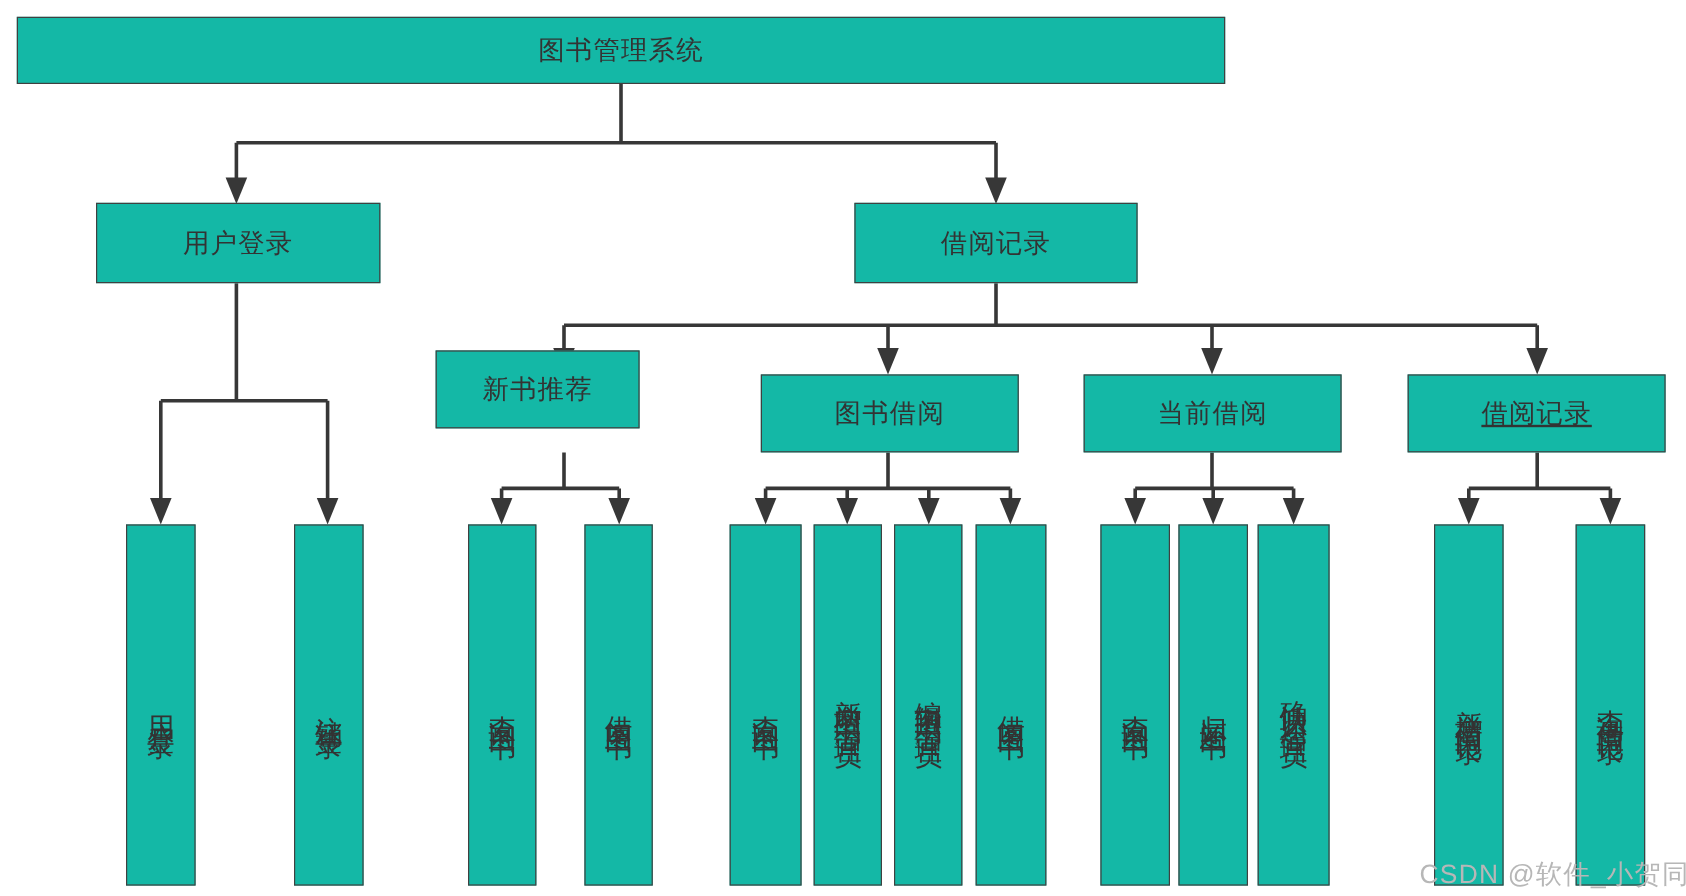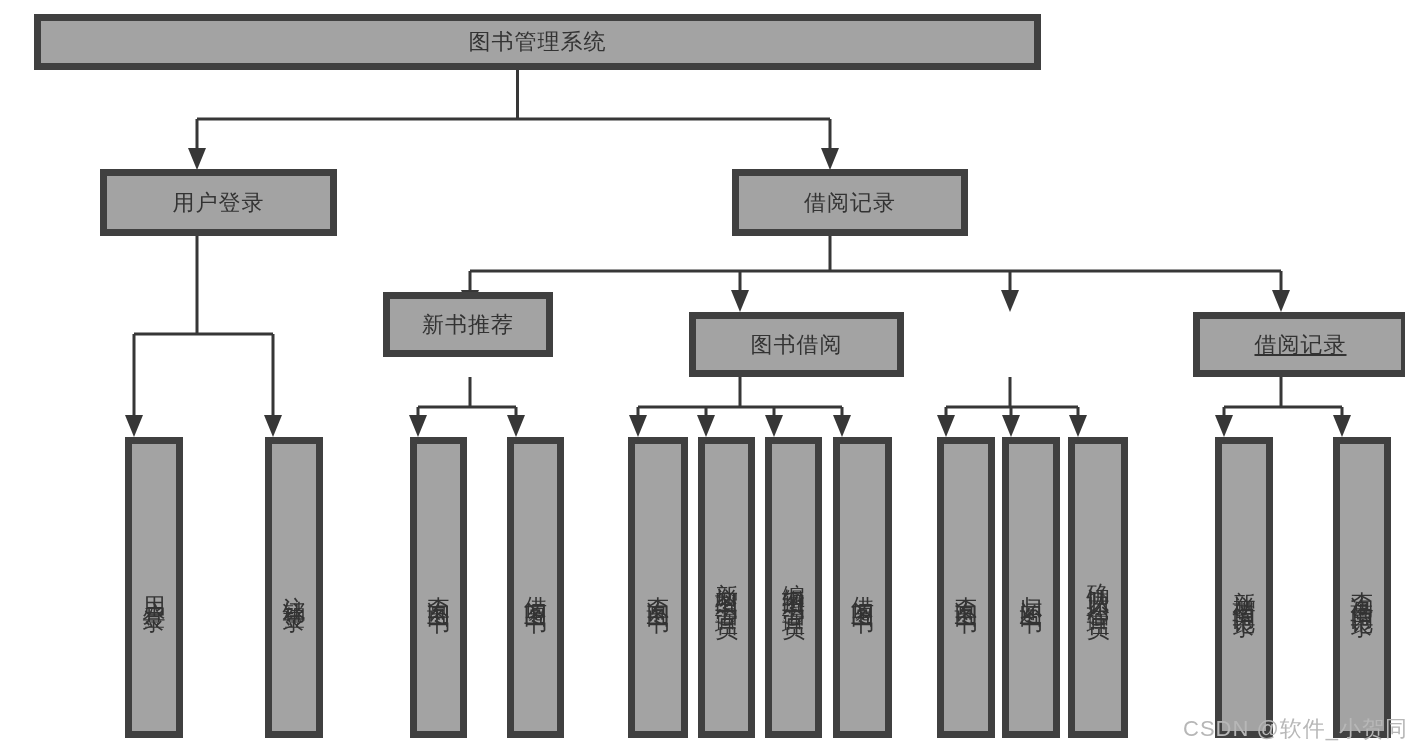--- a/index.html
+++ b/index.html
@@ -7,28 +7,27 @@
     position: relative;
     width: 1405px;
     height: 747px;
     background: #ffffff;
     font-family: "Liberation Sans", sans-serif;
     overflow: hidden;
   }
   .node {
     position: absolute;
     box-sizing: border-box;
-    background: #a3a3a3;
-    border: 7px solid #404040;
+    background: #14b8a6;
+    border: 1px solid #404040;
     color: #333333;
     display: flex;
     align-items: center;
     justify-content: center;
     text-align: center;
-    margin-left: 20px;
   }
   .hnode { font-size: 22px; letter-spacing: 1px; }
   .vnode {
     writing-mode: vertical-rl;
     text-orientation: mixed;
     font-size: 23px;
     letter-spacing: 5px;
     line-height: 1;
     top: 437px;
     height: 301px;
@@ -92,21 +91,22 @@
     <polygon points="1215,415 1233,415 1224,437"></polygon>
     <polygon points="1333,415 1351,415 1342,437"></polygon>
   </svg>
 
   <div class="node hnode" style="left:14px; top:14px; width:1007px; height:56px;">图书管理系统</div>
 
   <div class="node hnode" style="left:80px; top:169px; width:237px; height:67px;">用户登录</div>
   <div class="node hnode" style="left:712px; top:169px; width:236px; height:67px;">借阅记录</div>
 
   <div class="node hnode" style="left:363px; top:292px; width:170px; height:65px;text-align:right;">新书推荐</div>
-  <div class="node hnode" style="left:669px; top:312px; width:215px; height:65px;">图书借阅</div>
+  <div class="node hnode" style="left:634px; top:312px; width:215px; height:65px;">图书借阅</div>
+  <div class="node hnode" style="left:903px; top:312px; width:215px; height:65px;">当前借阅</div>
   <div class="node hnode" style="left:1173px; top:312px; width:215px; height:65px;text-decoration:underline;">借阅记录</div>
 
   <div class="node vnode" style="left:105px; width:58px;">用户登录</div>
   <div class="node vnode" style="left:245px; width:58px;">注销登录</div>
 
   <div class="node vnode" style="left:390px; width:57px;">查询图书</div>
   <div class="node vnode" style="left:487px; width:57px;">借阅图书</div>
 
   <div class="node vnode" style="left:608px; width:60px;">查询图书</div>
   <div class="node vnode" style="left:678px; width:57px;">新增图书（管理员）</div>

